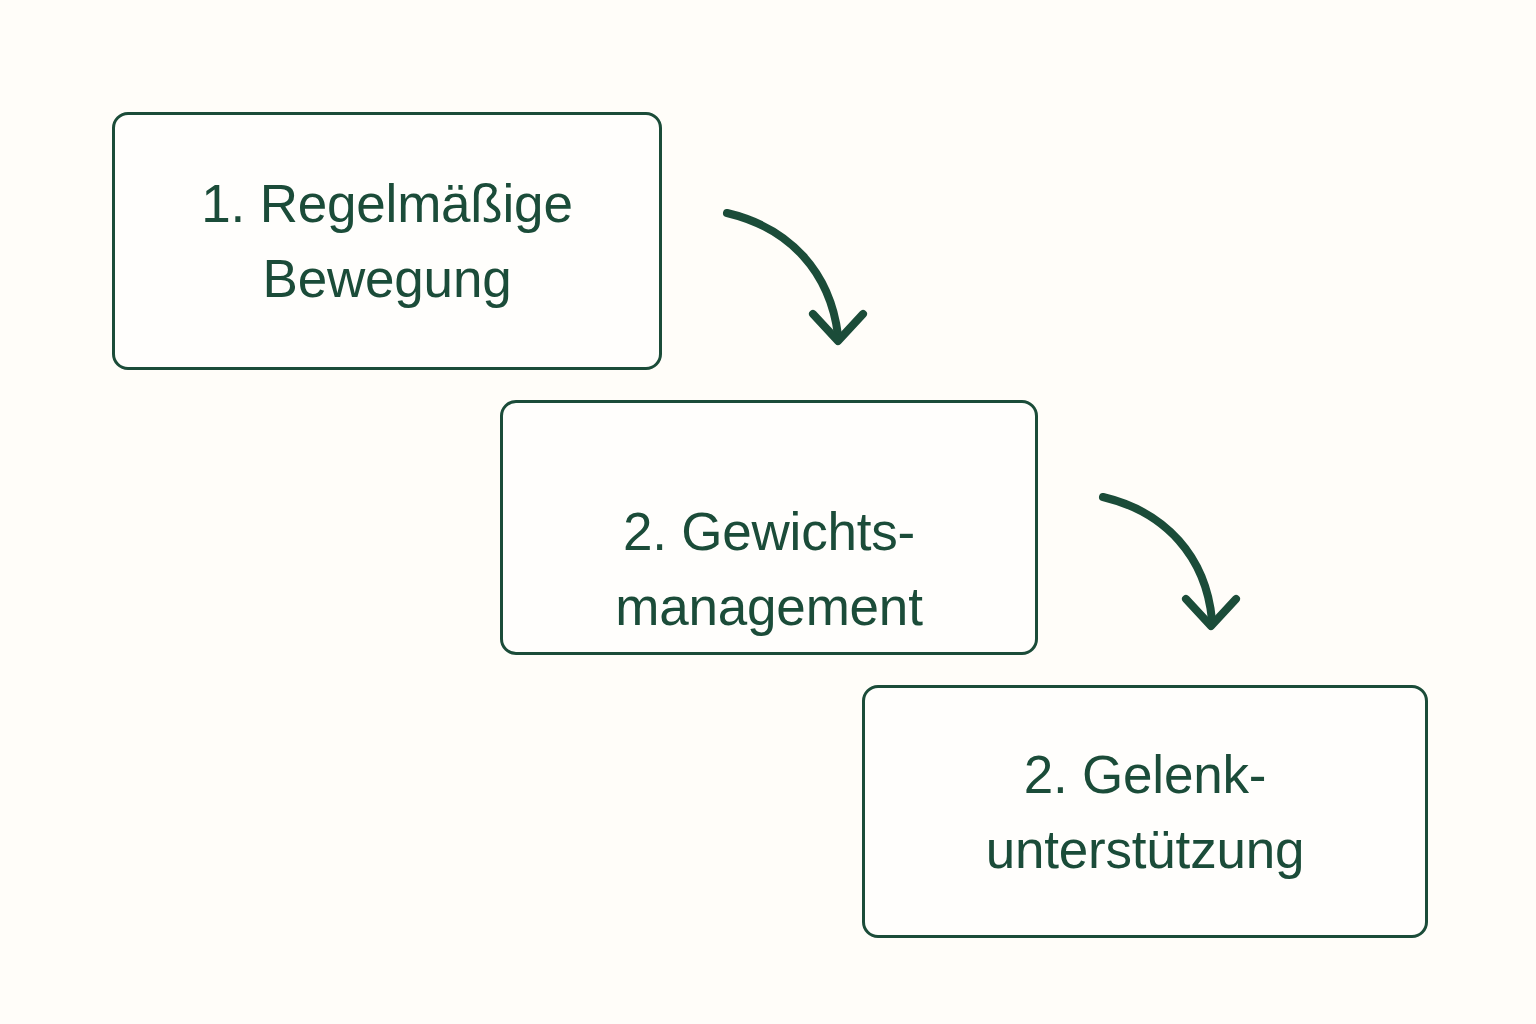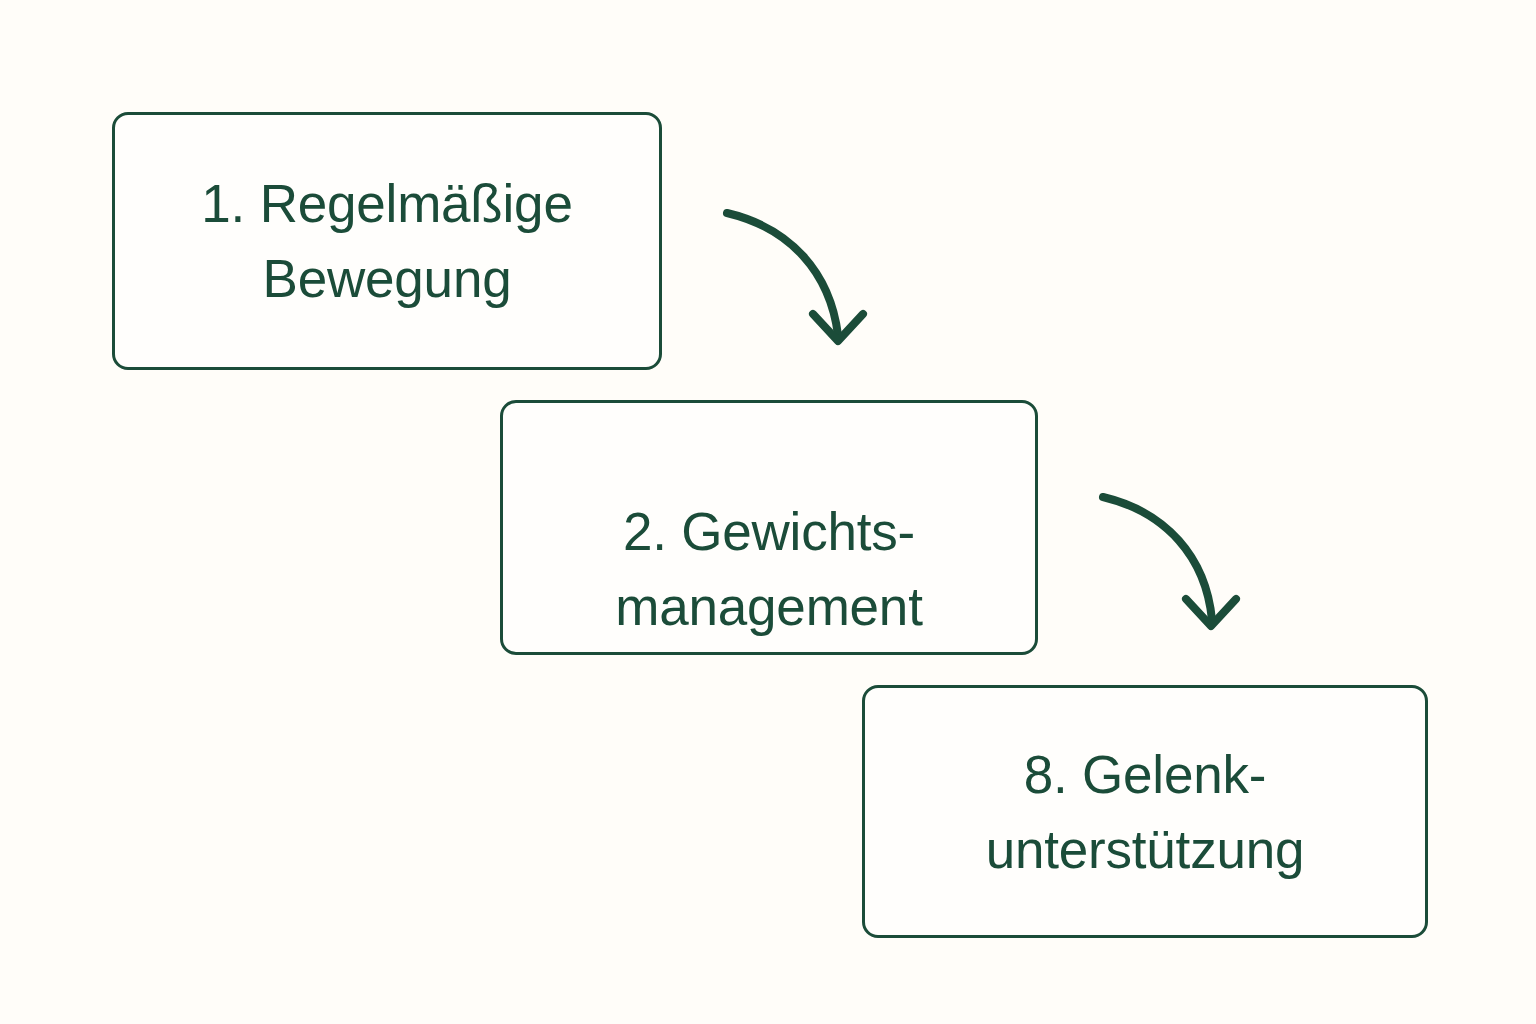--- a/index.html
+++ b/index.html
@@ -79,17 +79,17 @@
     <div class="step-label">1.  Regelmäßige
 Bewegung</div>
   </div>
 
   <div class="step-box" id="step-2">
     <div class="step-label">2.  Gewichts-
 management</div>
   </div>
 
   <div class="step-box" id="step-3">
-    <div class="step-label">8.  Gelenk-
+    <div class="step-label">2.  Gelenk-
 unterstützung</div>
   </div>
 
 </div>
 
 </body></html>

